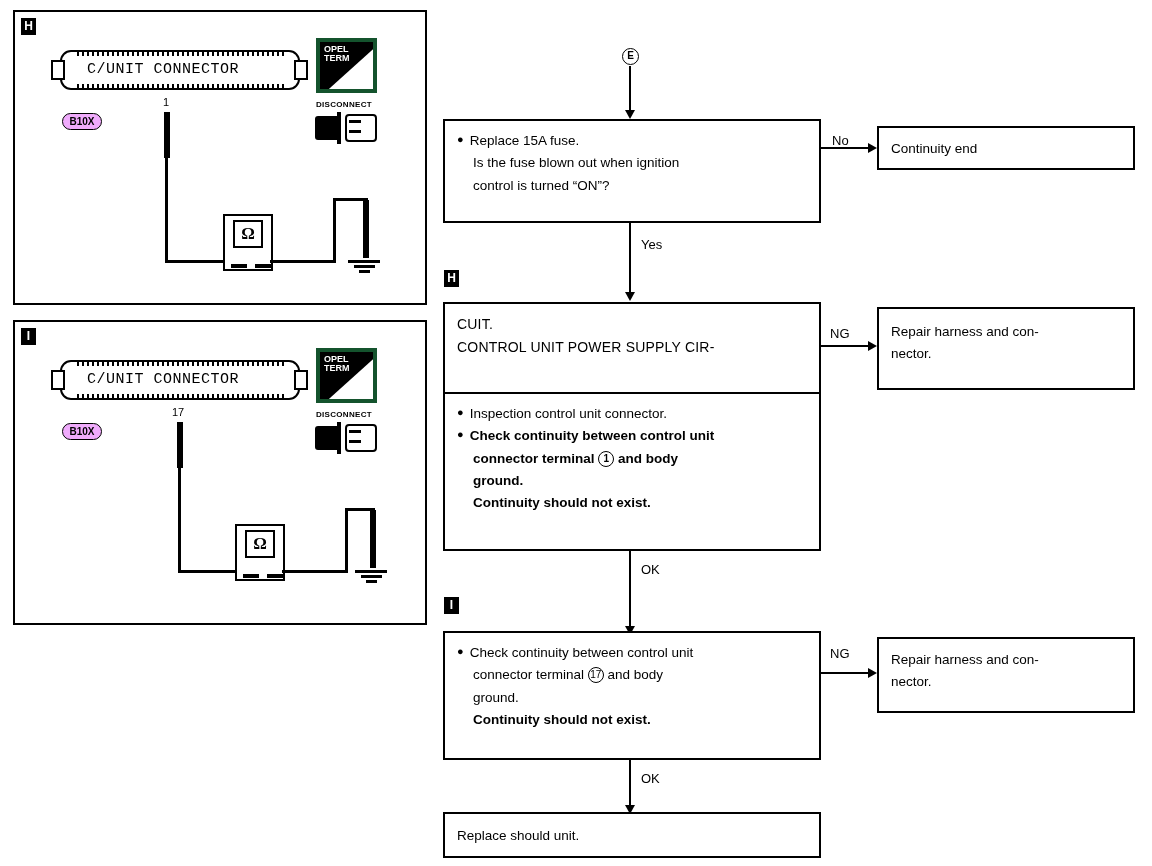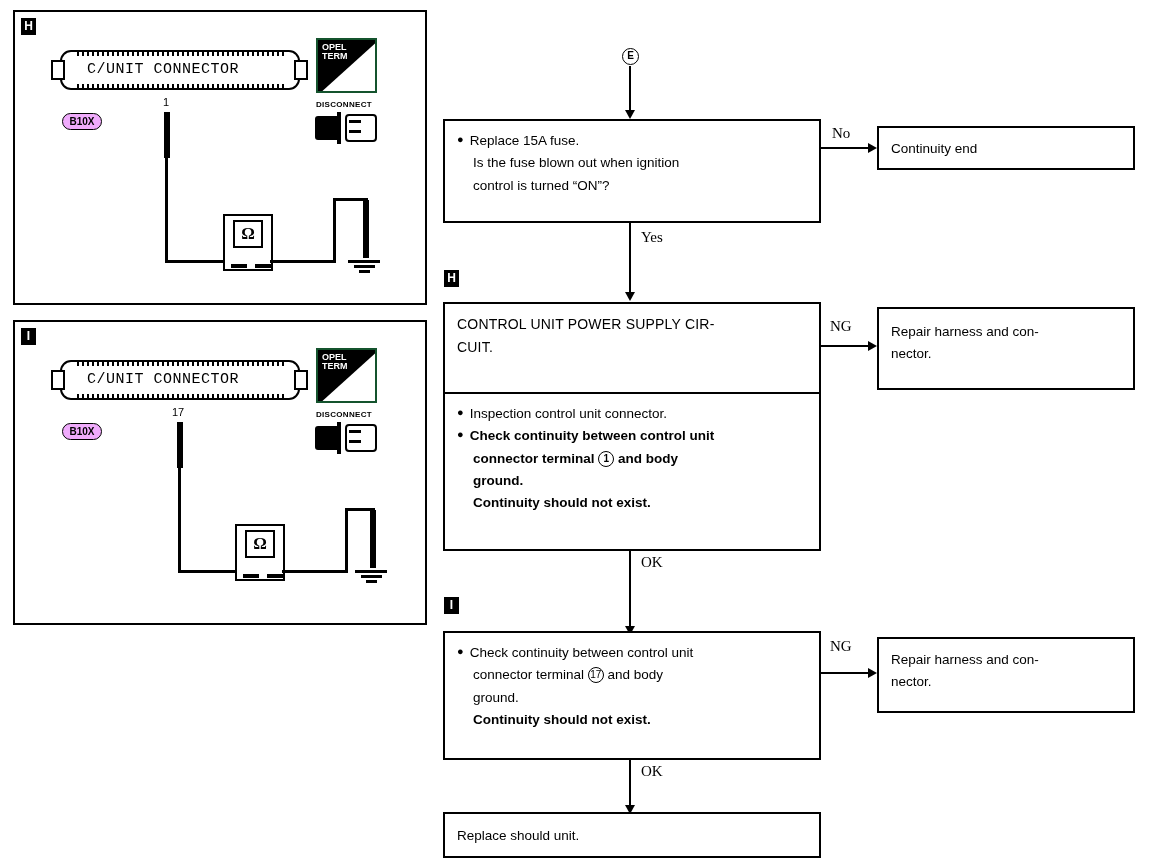--- a/index.html
+++ b/index.html
@@ -109,21 +109,21 @@
   }
   .gnd i {
     display: block;
     background: #000;
     margin: 0 auto 2px auto;
   }
 
   
   .tri-icon {
     position: absolute;
-    border: 2px solid #14532d;
+    border: 4px solid #14532d;
     box-sizing: border-box;
     background: #fff;
     overflow: hidden;
     padding-left: 36px;
   }
   .tri-icon .tri {
     position: absolute;
     top: 0; left: 0;
     width: 0; height: 0;
   }
@@ -221,22 +221,23 @@
     position: absolute;
     right: -8px;
     top: -4px;
     width: 0; height: 0;
     border-top: 5px solid transparent;
     border-bottom: 5px solid transparent;
     border-left: 9px solid #000;
   }
   .edge-label {
     position: absolute;
-    font-size: 15px;
-    font-family: Liberation Serif, serif;
+    font-size: 13px;
+    font-family: Liberation Sans, sans-serif;
+    margin-top: 8px;
   }
   .circ-num {
     display: inline-block;
     border: 1px solid #000;
     border-radius: 50%;
     width: 14px;
     height: 14px;
     line-height: 13px;
     text-align: center;
     font-size: 10px;
@@ -383,22 +384,22 @@
   <div class="pad" style="padding-top:10px;">Continuity end</div>
 </div>
 
 <div class="arrow-v" style="left:629px; top:223px; height:70px;"></div>
 <div class="edge-label" style="left:641px; top:229px;">Yes</div>
 
 <div class="step-tag" style="left:444px; top:270px;">H</div>
 
 <div class="fc-box" style="left:443px; top:302px; width:378px; height:249px;">
   <div class="pad" style="height:70px;">
+    <div class="fc-head">CUIT.</div>
     <div class="fc-head">CONTROL UNIT POWER SUPPLY CIR-</div>
-    <div class="fc-head">CUIT.</div>
   </div>
   <div class="divider"></div>
   <div class="pad">
     <div class="bullet-line">
       <span class="bul">●</span>
       <span class="txt">Inspection control unit connector.</span>
     </div>
     <div class="bullet-line">
       <span class="bul bold">●</span>
       <span class="txt bold">Check continuity between control unit</span>

